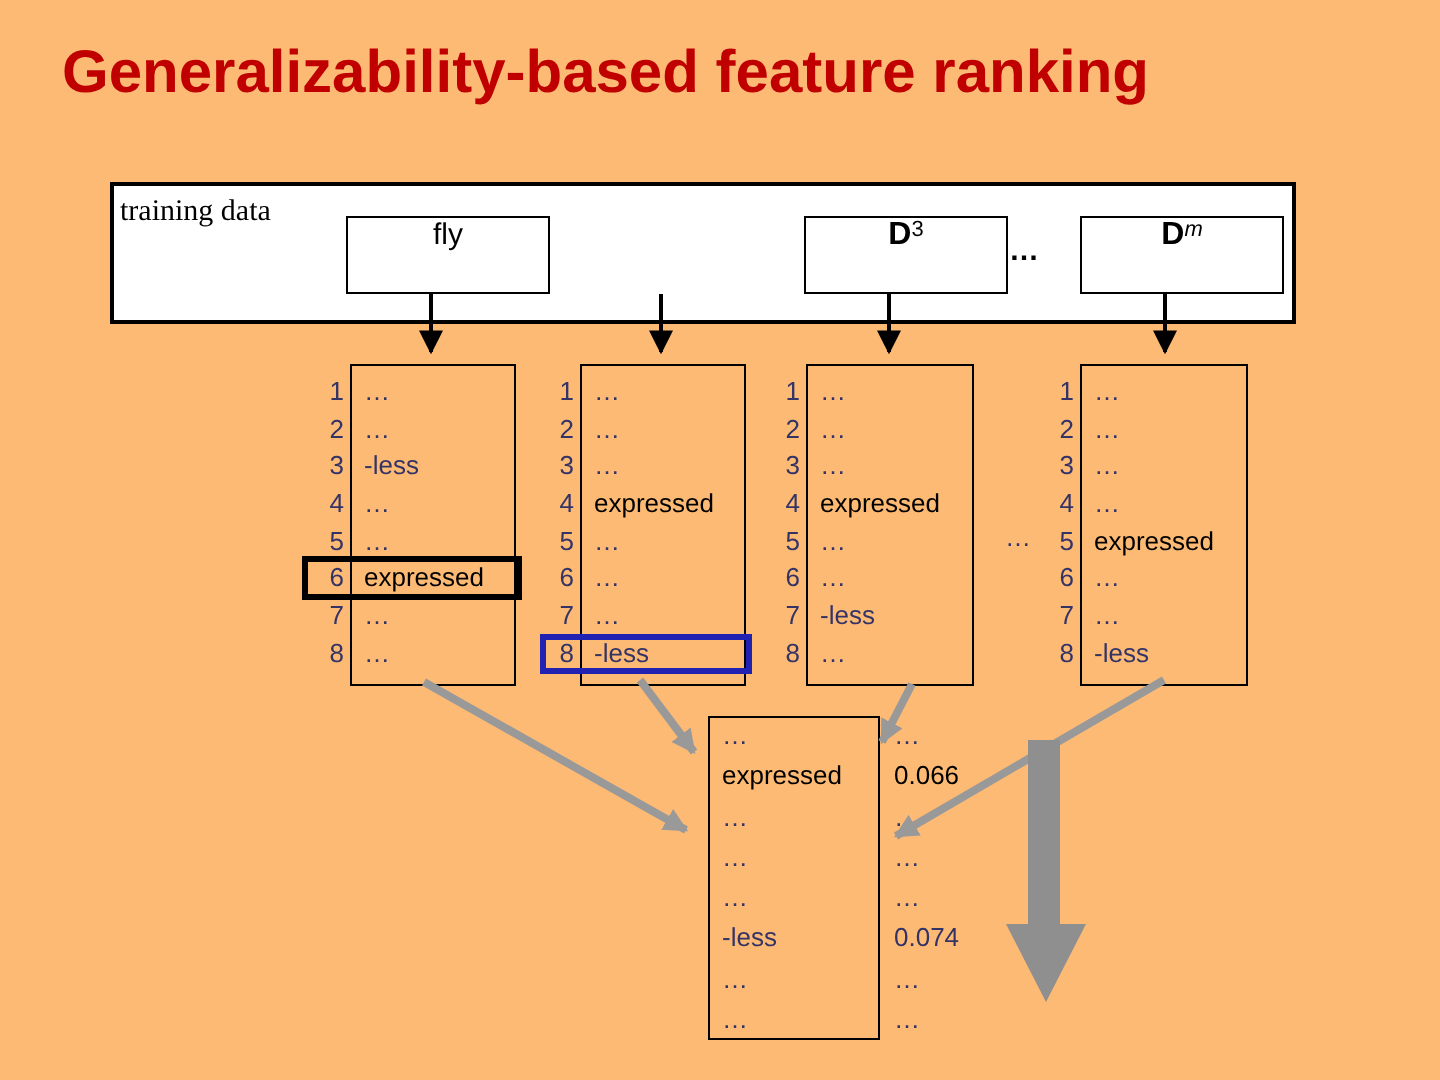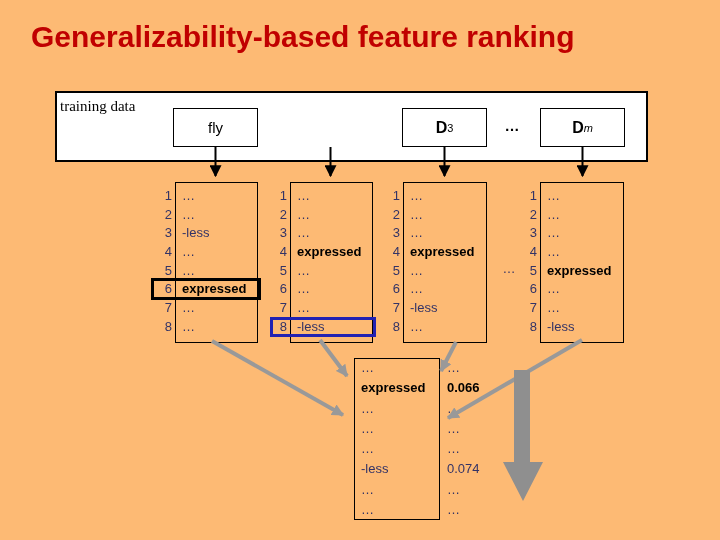--- a/index.html
+++ b/index.html
@@ -6,33 +6,33 @@
     --title_red:#c00000; --navy:#333366; --highlight_blue:#2222b2;
     --arrow_gray:#999999; --big_arrow_gray:#8f8f8f; --line_black:#000000;
   }
   html,body{margin:0;padding:0;background:#fff;}
   #slide{position:relative;width:720px;height:540px;background:#fdba74;overflow:hidden;
          font-family:"Liberation Sans",sans-serif;padding-left:44px;}
   .abs{position:absolute;box-sizing:border-box;}
   #title{left:31px;top:20px;width:670px;font-size:30px;font-weight:bold;color:var(--title_red);white-space:nowrap;}
   #trainbox{left:55px;top:91px;width:593px;height:71px;border:2px solid #000;background:#fff;}
   #trainlabel{left:60px;top:98px;font-size:15px;color:#000;font-family:Liberation Serif, serif;}
-  .hdrbox{top:108px;width:85px;height:39px;border:1.5px solid #000;background:#fff;
-          display:flex;align-items:center;justify-content:center;font-size:15px;color:#000;}
+  .hdrbox{top:108px;width:102px;height:39px;border:1.5px solid #000;background:#fff;
+          display:flex;align-items:flex-start;justify-content:center;font-size:15px;color:#000;}
   .hdrbox .dlbl{font-weight:bold;font-size:16px;}
   .hdrbox sub{font-size:11px;}
   .sub-it{font-style:italic;}
   #hdr-ellipsis{left:496px;top:117px;width:32px;text-align:center;font-size:15px;font-weight:bold;color:#000;}
   #col-ellipsis{left:493px;top:261px;width:32px;text-align:center;font-size:13px;color:var(--navy);}
   .listbox{top:182px;height:161px;border:1px solid #000;background:transparent;}
   .colwrap{top:187px;width:110px;}
   .crow{display:flex;height:18.7px;line-height:18.7px;font-size:13px;color:var(--navy);}
   .crow .num{width:18px;text-align:right;margin-right:3px;color:var(--navy);}
   .crow .val{padding-left:7px;white-space:nowrap;}
-  .black{color:#000 !important;font-weight:bold;}
+  .black{color:#000 !important;}
   .hl-black{left:151px;top:278px;width:110px;height:22px;border:3px solid #000;}
   .hl-blue{left:270px;top:317px;width:106px;height:20px;border:3px solid var(--highlight_blue);}
   #resultbox{left:354px;top:358px;width:86px;height:162px;border:1.5px solid #000;}
   #resultwrap{left:354px;top:358px;width:150px;}
   .rrow{display:flex;height:20.25px;line-height:20.25px;font-size:13px;color:var(--navy);}
   .rrow .feat{width:86px;padding-left:7px;box-sizing:border-box;white-space:nowrap;}
   .rrow .rval{padding-left:7px;white-space:nowrap;}
   svg.overlay{position:absolute;left:0;top:0;pointer-events:none;}
 </style>
 </head>

